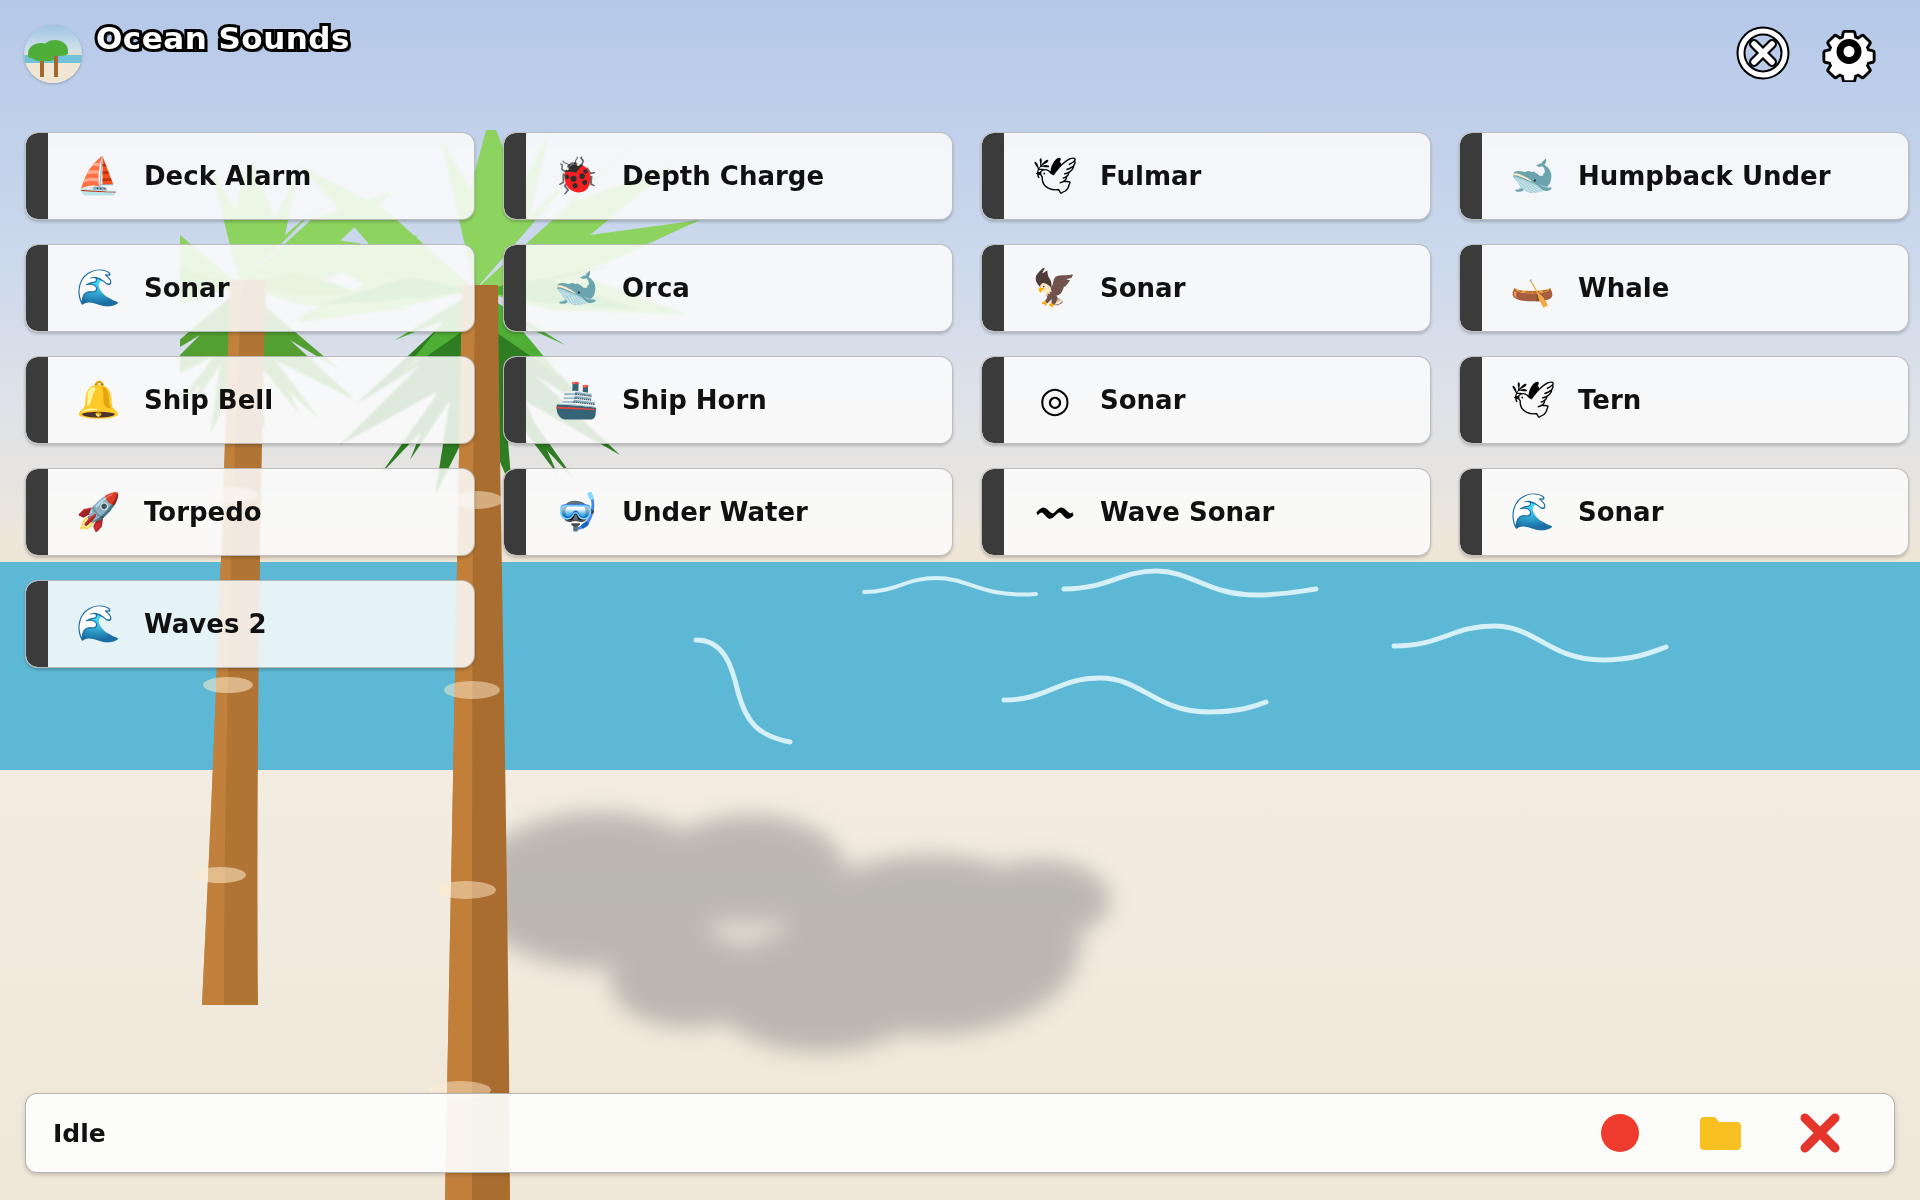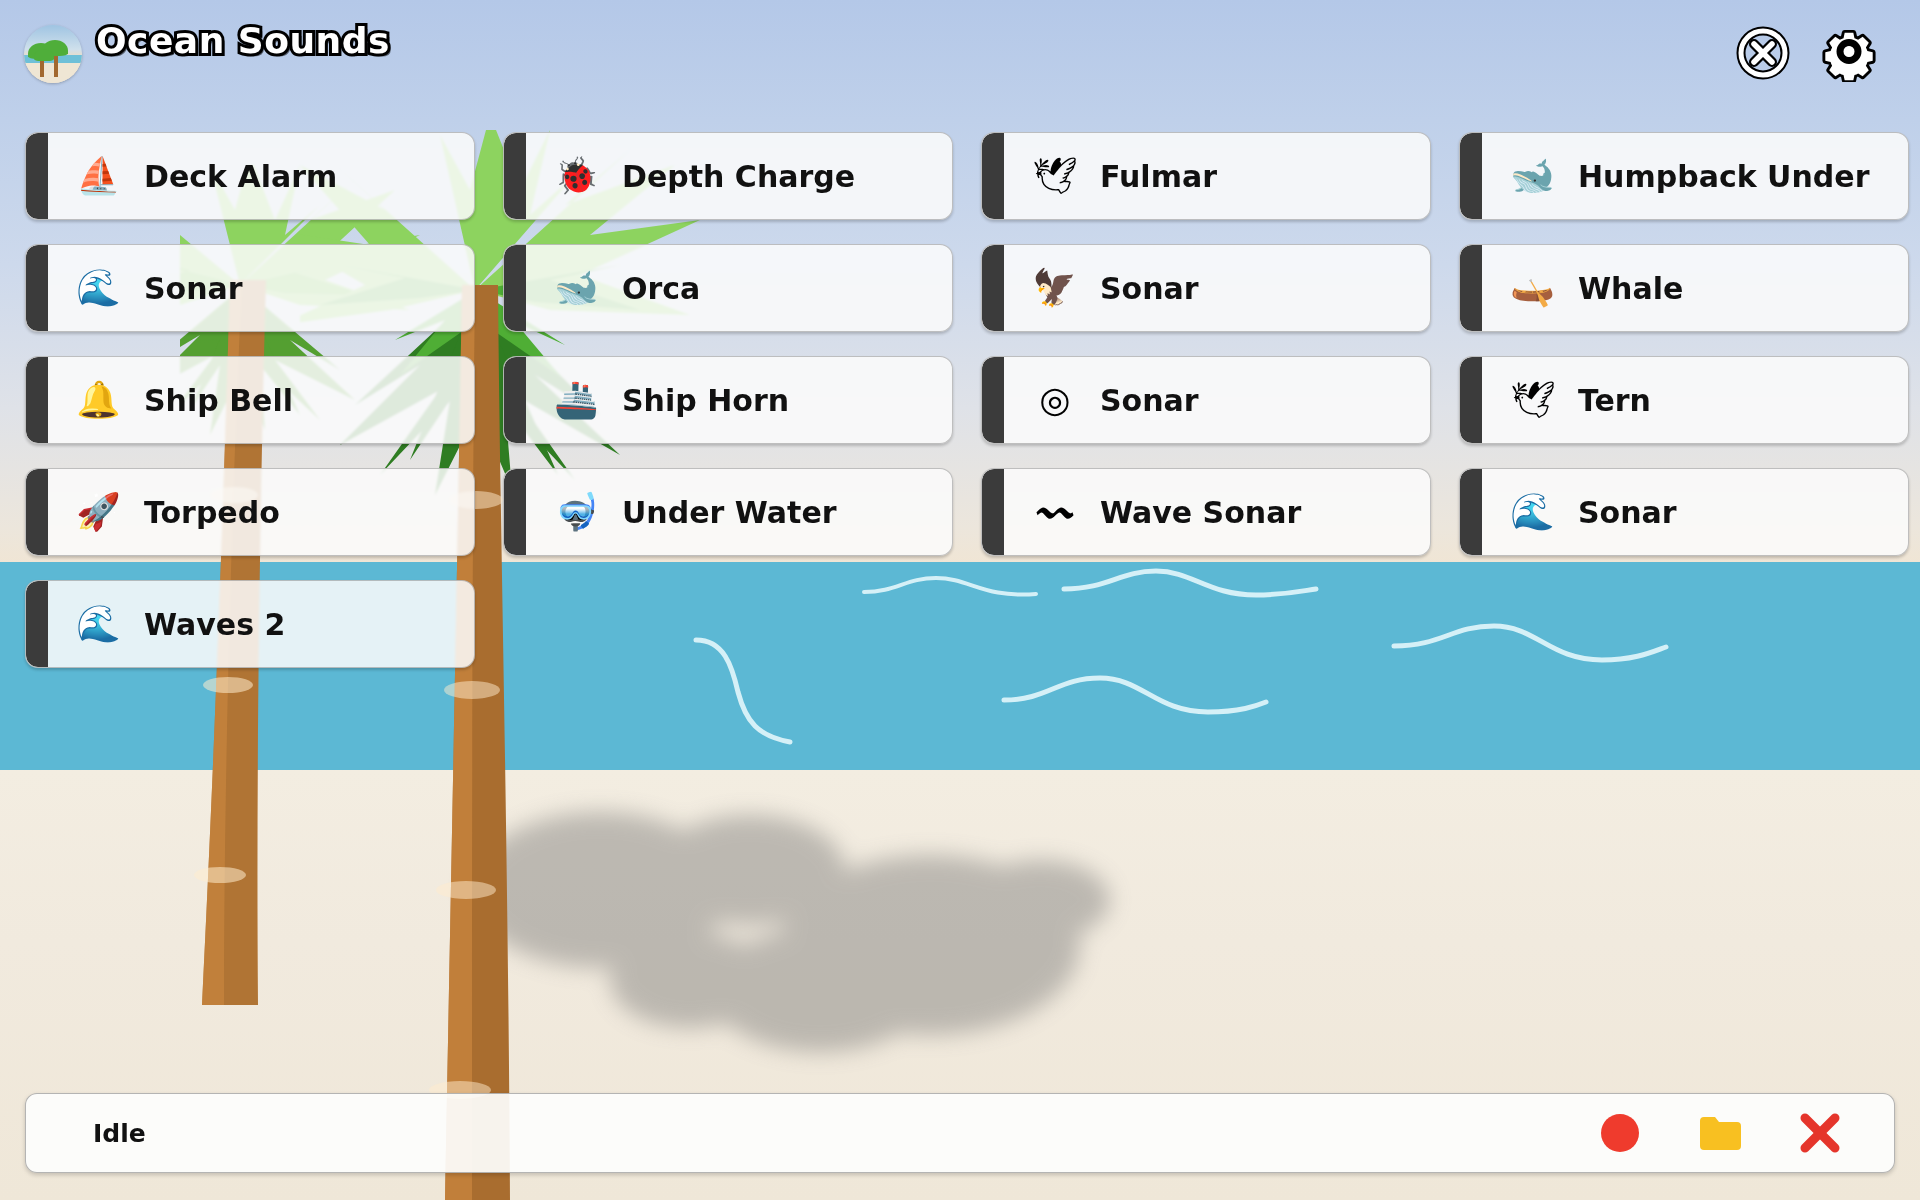--- a/index.html
+++ b/index.html
@@ -65,21 +65,21 @@
     box-shadow: 0 1px 3px rgba(0,0,0,.25);
   }
   .logo-sky { position:absolute; inset:0; background: linear-gradient(180deg,#9fc4e2 0%, #cfe0ec 42%, #f6dcb8 60%, #f2e3cd 100%); }
   .logo-sea { position:absolute; left:0; right:0; top:52%; height:16%; background:#6fc0d8; }
   .logo-sand{ position:absolute; left:0; right:0; top:66%; bottom:0; background:#efe6d4; }
   .logo-trunk { position:absolute; width:4px; background:#a2682f; }
   .logo-frond { position:absolute; width:26px; height:16px; background:#4fae3a; border-radius:60% 60% 40% 40%/ 80% 80% 20% 20%; }
 
   .app-title {
     position:absolute; left:96px; top:20px;
-    font-size: 36px;
+    font-size: 31px;
     font-weight: 900;
     color: #ffffff;
     letter-spacing: .5px;
     font-family: "DejaVu Sans", sans-serif;
     -webkit-text-stroke: 6px #000;
     paint-order: stroke fill;
     text-shadow: 3px 3px 0 rgba(0,0,0,.55);
   }
 
   .icon-btn {
@@ -125,40 +125,39 @@
     margin-left: 50px;
     width: 46px; height: 46px;
     display:flex; align-items:center; justify-content:center;
     font-size: 36px;
     line-height: 1;
     font-family: "DejaVu Sans", sans-serif;
     flex: 0 0 auto;
   }
   .sound-label {
     margin-left: 22px;
-    font-size: 30px;
+    font-size: 26px;
     font-weight: bold;
     color: #111;
     font-family: "DejaVu Sans", sans-serif;
     white-space: nowrap;
   }
 
   
   .bottombar {
     position:absolute;
     left: 25px; right: 25px;
     bottom: 27px;
     height: 78px;
     background: rgba(253,253,252,0.93);
     border: 1px solid rgba(120,120,120,.55);
     border-radius: 12px;
     display:flex; align-items:center;
     box-shadow: 0 2px 4px rgba(0,0,0,.18);
     z-index: 20;
-    padding-left: 40px;
   }
   .status-text {
     margin-left: 27px;
     font-size: 25px;
     font-weight: bold;
     color: #111;
     font-family: "DejaVu Sans", sans-serif;
   }
   .bottom-actions {
     margin-left:auto;

